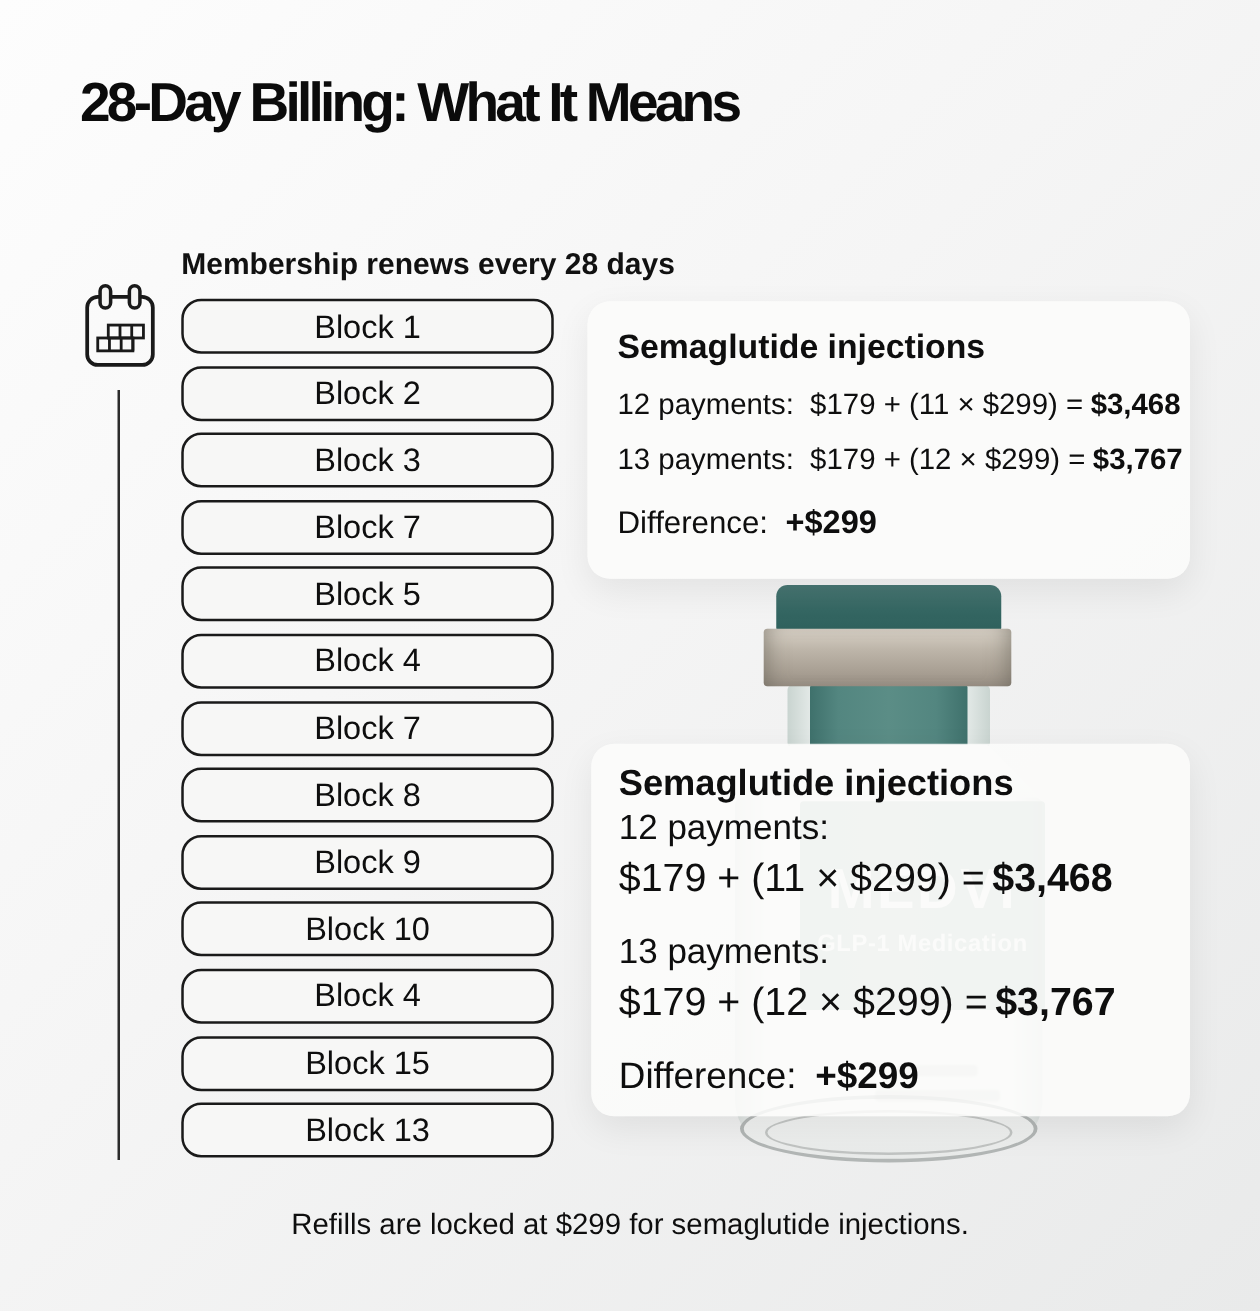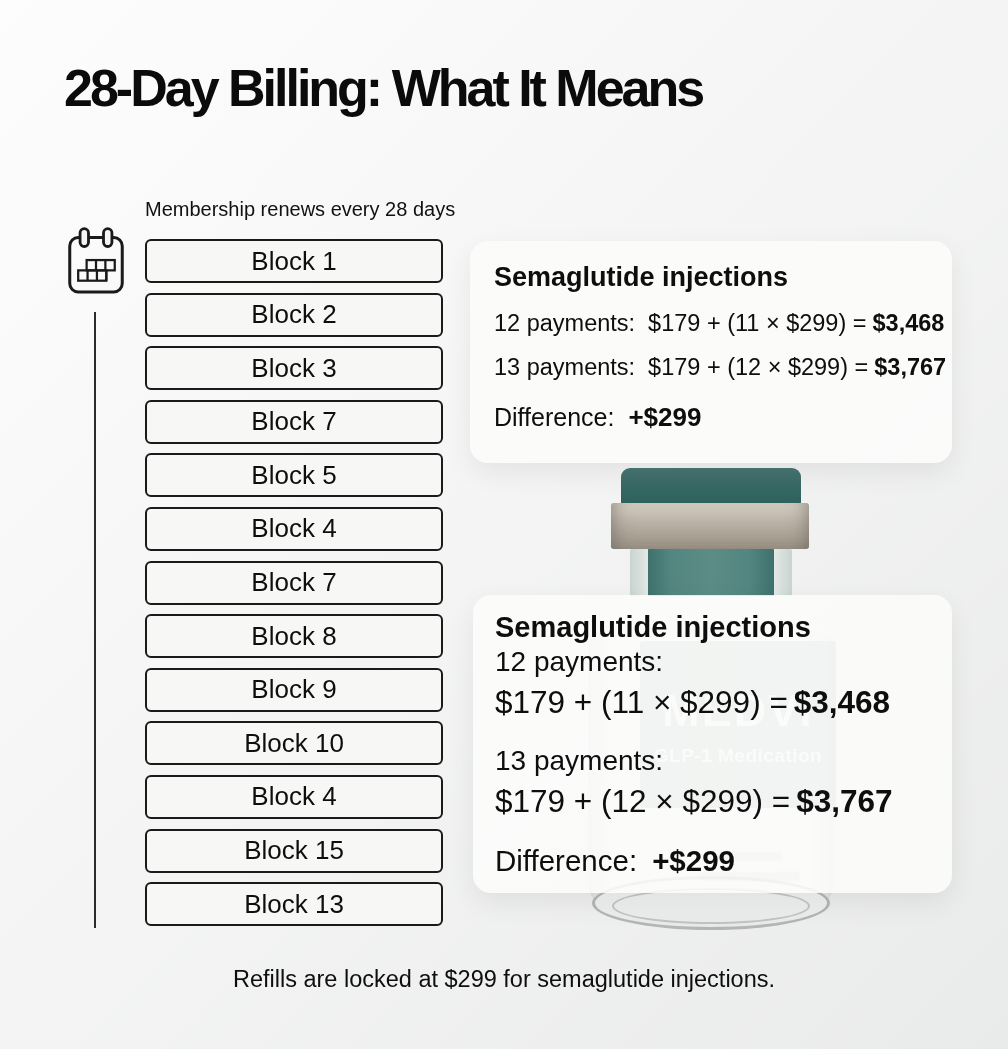--- a/index.html
+++ b/index.html
@@ -12,40 +12,40 @@
   .stage {
     position:relative;
     width:1008px; height:1049px;
     overflow:hidden;
     background: linear-gradient(135deg, #fdfdfd 0%, #f5f5f5 45%, #e9eaea 100%);
   }
 
   
   .page-title{
     position:absolute; left:64px; top:58px; width:900px;
-    font-size:52px; font-weight:700; letter-spacing:-3px; color:#0b0b0b;
+    font-size:44px; font-weight:700; letter-spacing:-3px; color:#0b0b0b;
     white-space:nowrap;
   }
 
   
   .timeline-caption{
     position:absolute; left:145px; top:198px;
-    font-size:20px; font-weight:400; color:#111;
+    font-size:24px; font-weight:700; color:#111;
   }
   .calendar-wrap{ position:absolute; left:66px; top:226px; width:60px; height:70px; }
   .timeline-line{
     position:absolute; left:94px; top:312px; width:2px; height:616px;
     background:#2b2b2b;
   }
   .block-list{
     position:absolute; left:145px; top:239px; width:298px;
     display:flex; flex-direction:column; gap:9.6px;
   }
   .block{
-    height:44px; border:2px solid #1a1a1a; border-radius:6px;
+    height:44px; border:2px solid #1a1a1a; border-radius:16px;
     background:#f7f7f6;
     display:flex; align-items:center; justify-content:center;
     font-size:26px; font-weight:500; color:#0e0e0e;
   }
 
   
   .vial{ position:absolute; inset:0; z-index:1; pointer-events:none; }
   .vial-cap{
     position:absolute; left:621px; top:468px; width:180px; height:37px;
     border-radius:9px 9px 3px 3px;

